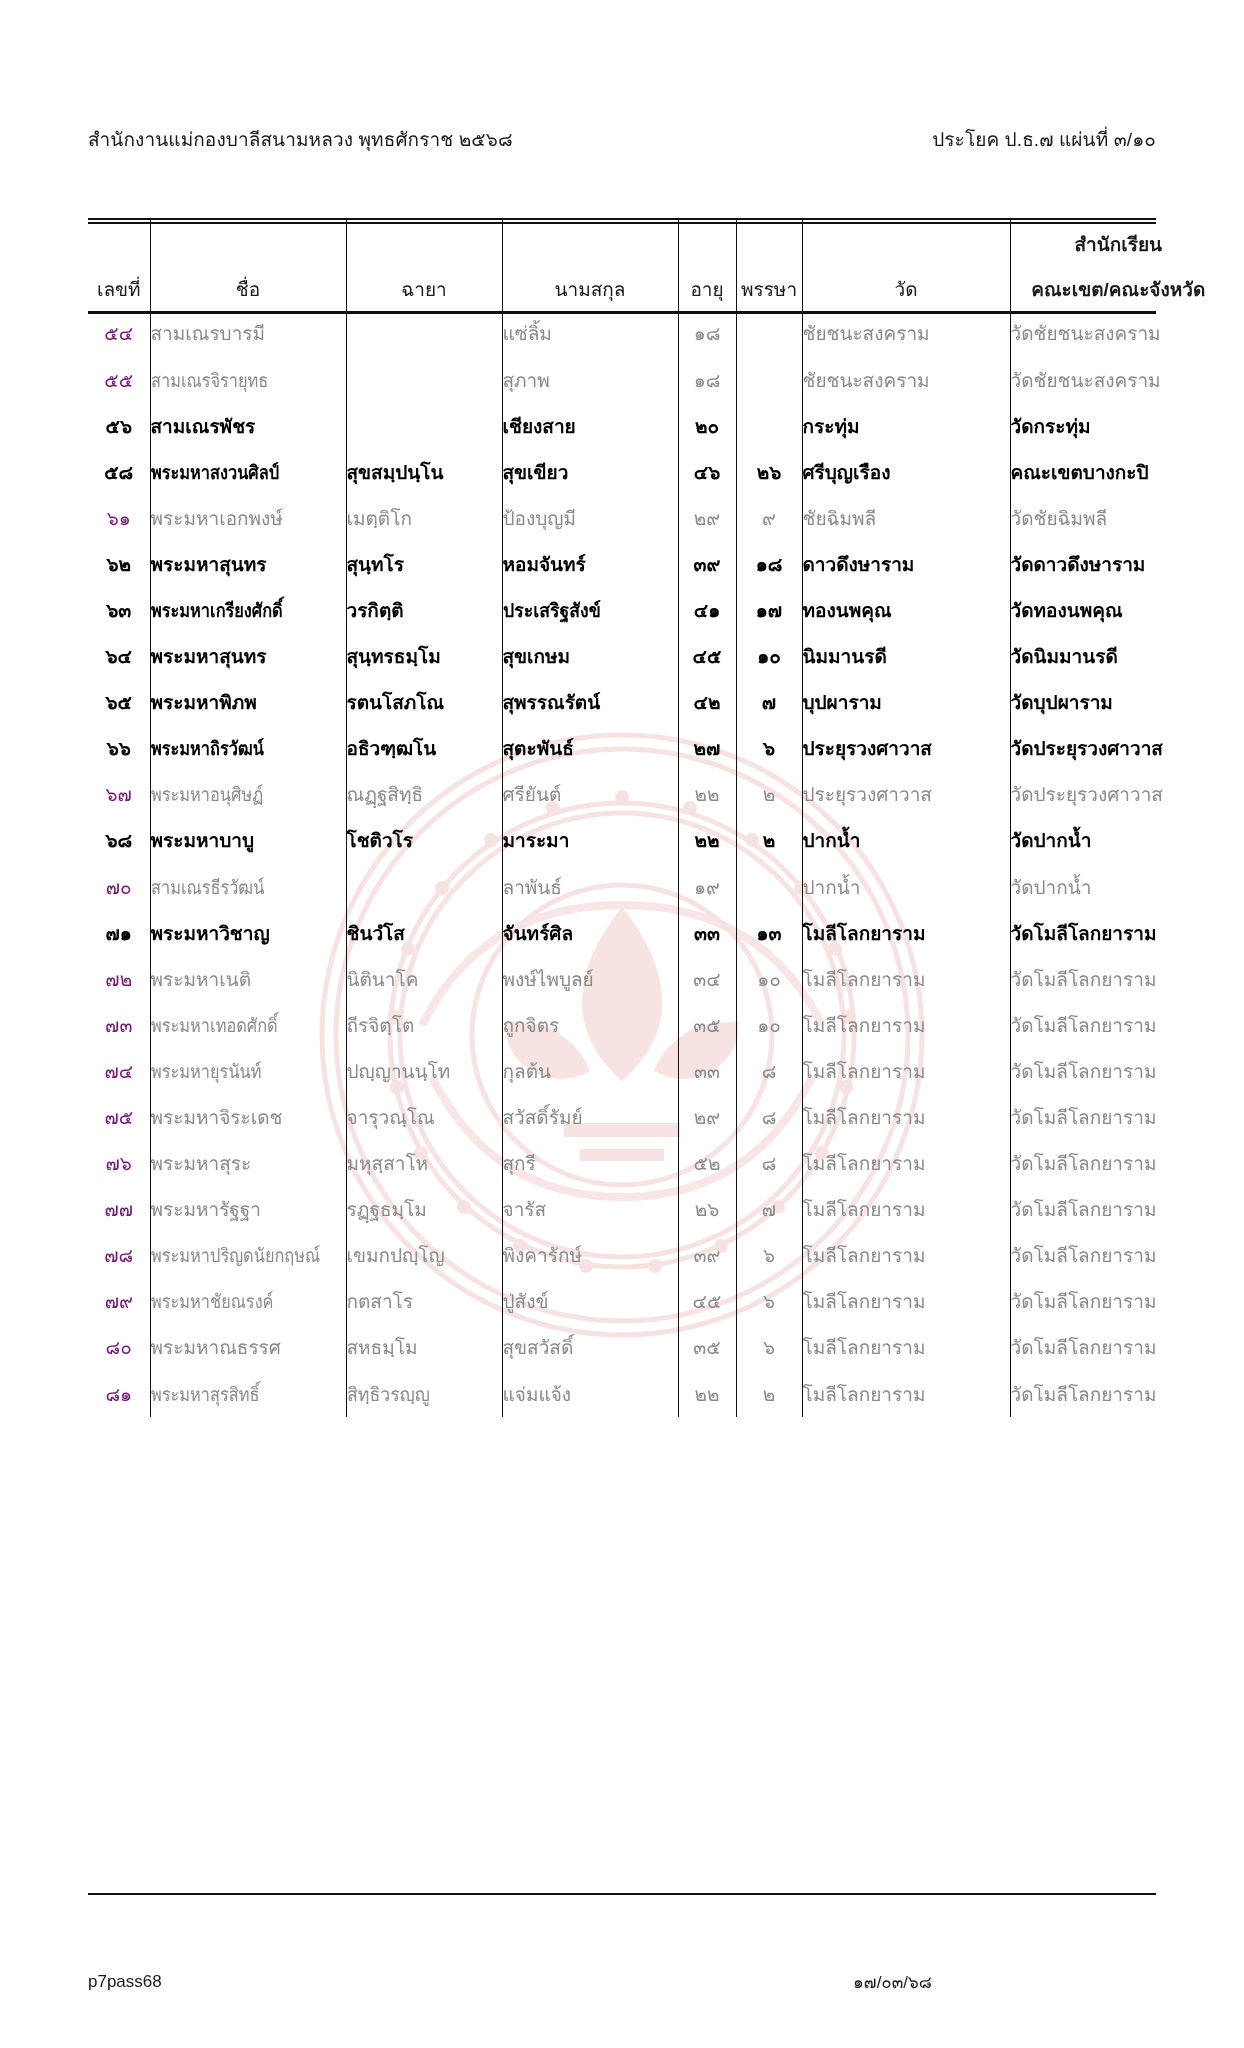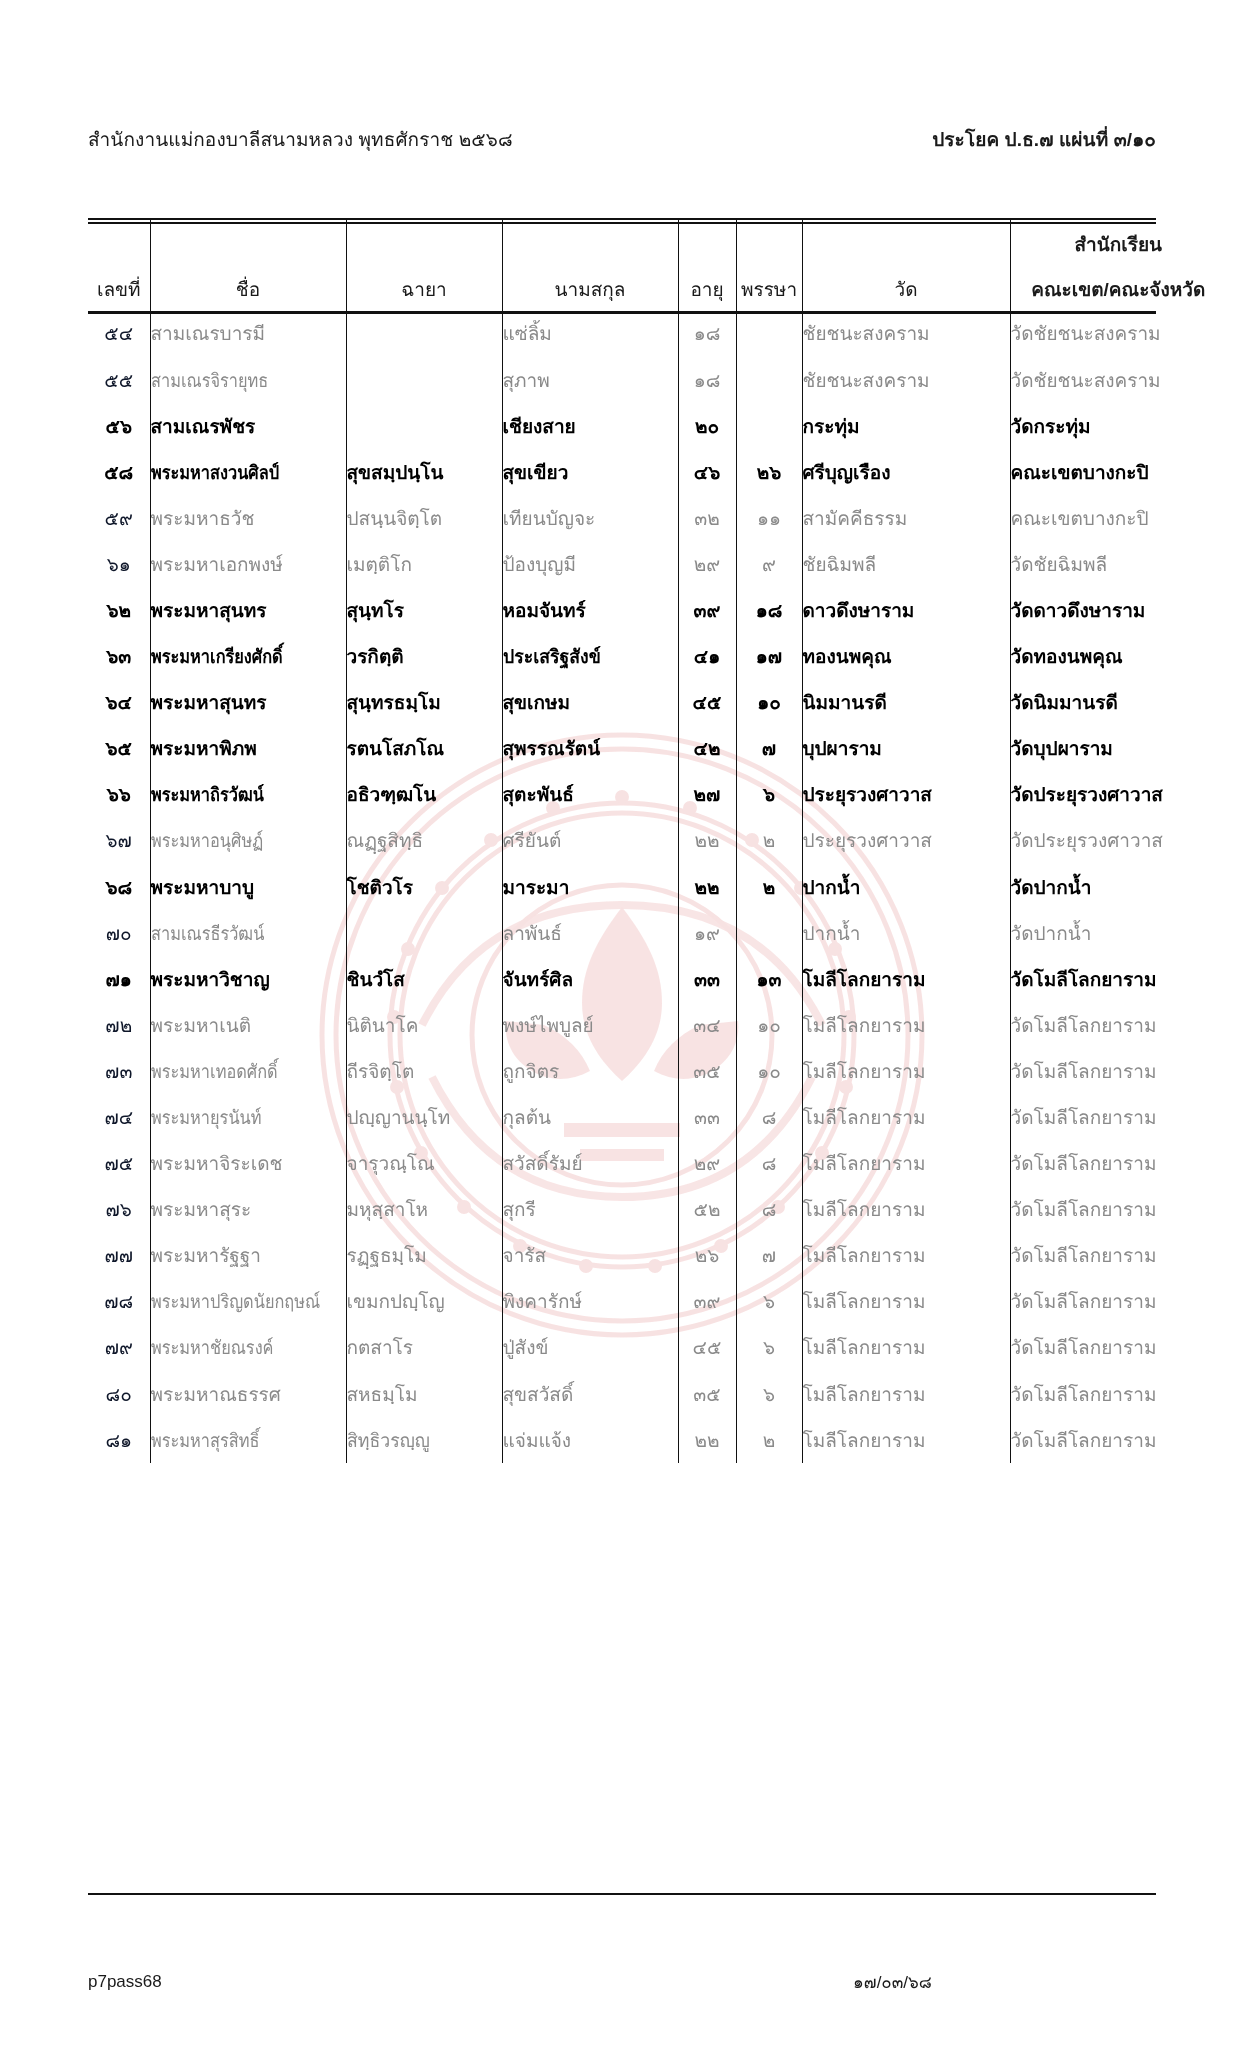--- a/index.html
+++ b/index.html
@@ -48,21 +48,21 @@
     box-sizing: border-box;
     padding: 0 88px 0 88px;
     display: flex;
     justify-content: space-between;
     align-items: center;
     font-size: 19px;
     letter-spacing: 0.1px;
     white-space: nowrap;
   }
   .runhead .left { text-align: left; }
-  .runhead .right { text-align: right; font-weight: bold; }
+  .runhead .right { text-align: right; }
 
   
   #table-wrap {
     position: absolute;
     top: 218px;
     left: 88px;
     width: 1068px;
   }
   table.reg {
     border-collapse: collapse;
@@ -147,21 +147,21 @@
     line-height: 1.12;
     white-space: nowrap;
   }
   td.cell-no   { text-align: center; padding: 0 2px; }
   td.cell-age  { text-align: center; padding: 0 2px; }
   td.cell-pan  { text-align: center; padding: 0 2px; }
   td.cell-text { text-align: left; padding-left: 7px; padding-right: 2px; }
 
   tr.pass td { font-weight: bold; color: #000; }
   tr.fail td { font-weight: normal; color: #8a8a8a; }
-  tr.fail td.cell-no { color: #0f172a; }
+  tr.fail td.cell-no { color: #701a75; }
 
   
   .sq { display: inline-block; transform: scaleX(0.93); transform-origin: left center; }
   .sq2 { display: inline-block; transform: scaleX(0.86); transform-origin: left center; }
 
   
   .footer {
     position: absolute;
     top: 1968px;
     left: 0;
@@ -317,30 +317,20 @@
             <td class="cell-no">๕๘</td>
             <td class="cell-text"><span class="sq2">พระมหาสงวนศิลป์</span></td>
             <td class="cell-text">สุขสมฺปนฺโน</td>
             <td class="cell-text">สุขเขียว</td>
             <td class="cell-age">๔๖</td>
             <td class="cell-pan">๒๖</td>
             <td class="cell-text">ศรีบุญเรือง</td>
             <td class="cell-text">คณะเขตบางกะปิ</td>
           </tr>
           <tr class="data-row fail">
-            <td class="cell-no">๕๙</td>
-            <td class="cell-text">พระมหาธวัช</td>
-            <td class="cell-text">ปสนฺนจิตฺโต</td>
-            <td class="cell-text">เทียนบัญจะ</td>
-            <td class="cell-age">๓๒</td>
-            <td class="cell-pan">๑๑</td>
-            <td class="cell-text">สามัคคีธรรม</td>
-            <td class="cell-text">คณะเขตบางกะปิ</td>
-          </tr>
-          <tr class="data-row fail">
             <td class="cell-no">๖๑</td>
             <td class="cell-text">พระมหาเอกพงษ์</td>
             <td class="cell-text">เมตฺติโก</td>
             <td class="cell-text">ป้องบุญมี</td>
             <td class="cell-age">๒๙</td>
             <td class="cell-pan">๙</td>
             <td class="cell-text">ชัยฉิมพลี</td>
             <td class="cell-text">วัดชัยฉิมพลี</td>
           </tr>
           <tr class="data-row pass">

